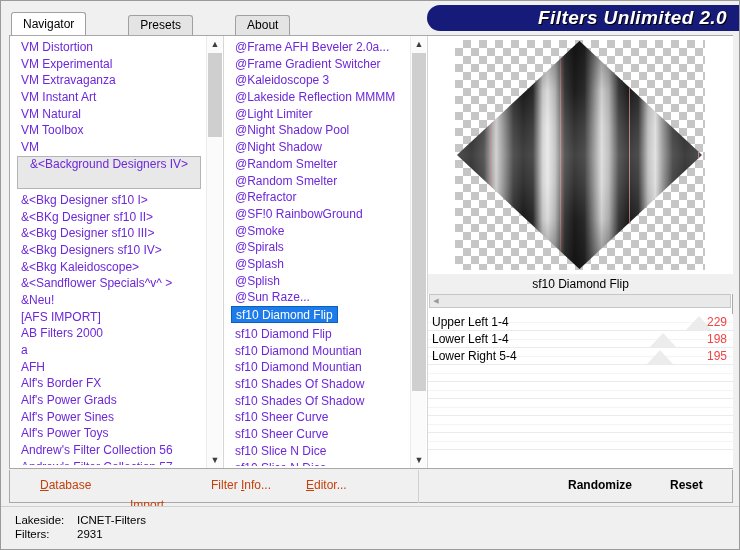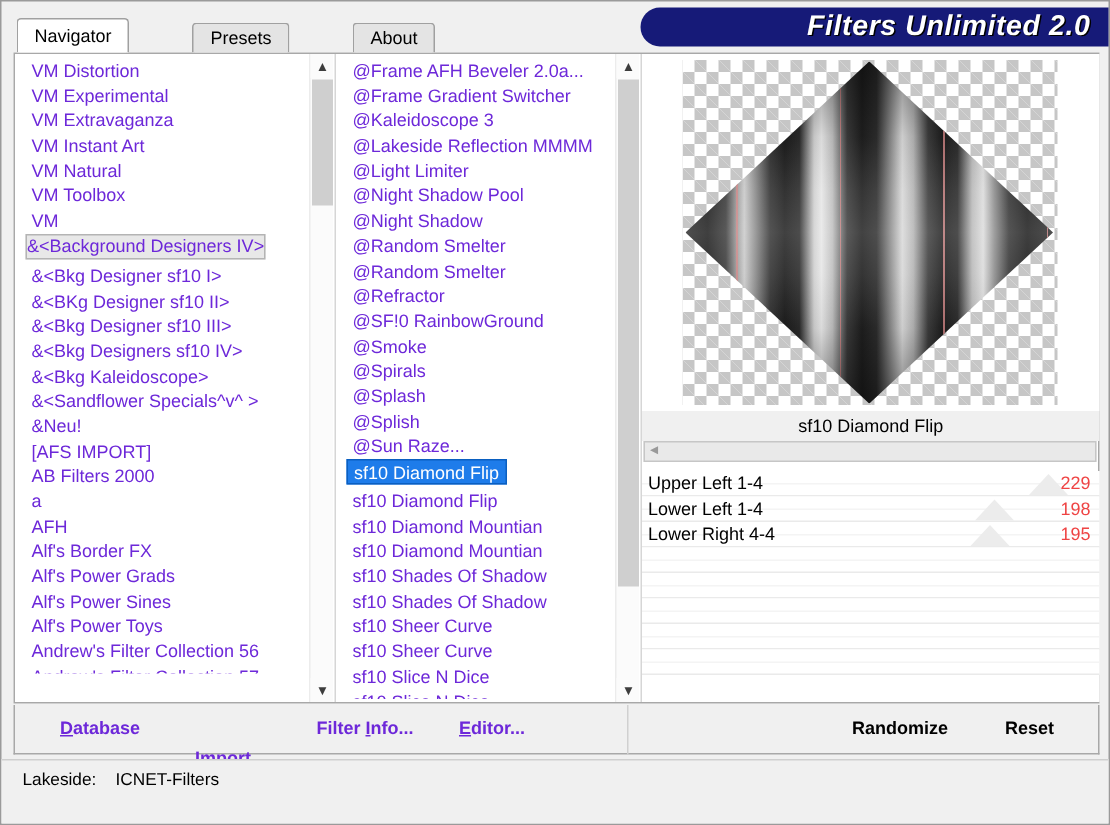--- a/index.html
+++ b/index.html
@@ -110,22 +110,22 @@
     color: #6d28d9;
     white-space: nowrap;
     overflow: hidden;
     padding-left: 3px;
     cursor: default;
   }
   .list-item.boxed {
     background: #e8e8e8;
     border: 1px solid #b4b4b4;
     display: inline-block;
-    padding: 0 0;
-    height: 17px;
+    padding: 0 12px;
+    height: 33px;
     line-height: 15px;
     margin-left: -1px;
   }
   .list-item.selected {
     background: #1e7cea;
     color: #ffffff;
     display: inline-block;
     padding: 0 4px;
     height: 17px;
     line-height: 16px;
@@ -298,24 +298,23 @@
     width: 724px; height: 33px;
     background: #f0f0f0;
     border-left: 1px solid #a8a8a8;
     border-right: 1px solid #a8a8a8;
     border-bottom: 1px solid #a8a8a8;
   }
   .link-btn {
     position: absolute;
     top: 8px;
     font-size: 12px;
-    color: #6d28d9;
+    color: #c2410c;
     cursor: default;
     white-space: nowrap;
-    font-weight: bold;
   }
   .link-btn u { text-decoration: underline; }
   .bold-btn {
     position: absolute;
     top: 8px;
     font-size: 12px;
     font-weight: bold;
     color: #000;
     cursor: default;
     white-space: nowrap;
@@ -412,21 +411,21 @@
           </div>
           <div class="param-row">
             <div class="p-track"></div>
             <div class="p-thumb" style="left: calc(77% - 13px);"></div>
             <span class="p-label">Lower Left 1-4</span>
             <span class="p-value">198</span>
           </div>
           <div class="param-row">
             <div class="p-track"></div>
             <div class="p-thumb" style="left: calc(76% - 13px);"></div>
-            <span class="p-label">Lower Right 4-4</span>
+            <span class="p-label">Lower Right 5-4</span>
             <span class="p-value">195</span>
           </div>
           <div class="param-row">
             <div class="p-track"></div>
           </div>
           <div class="param-row">
             <div class="p-track"></div>
           </div>
           <div class="param-row">
             <div class="p-track"></div>
@@ -452,17 +451,21 @@
     <span class="bold-btn" style="left:558px;">Randomize</span>
     <span class="bold-btn" style="left:660px;">Reset</span>
   </div>
 
   <div id="status-bar">
     <div id="status-text">
       <div class="srow">
         <span class="skey">Lakeside:</span>
         <span>ICNET-Filters</span>
       </div>
+      <div class="srow">
+        <span class="skey">Filters:</span>
+        <span>2931</span>
+      </div>
     </div>
 
   </div>
 
 </div>
 
 </body></html>

